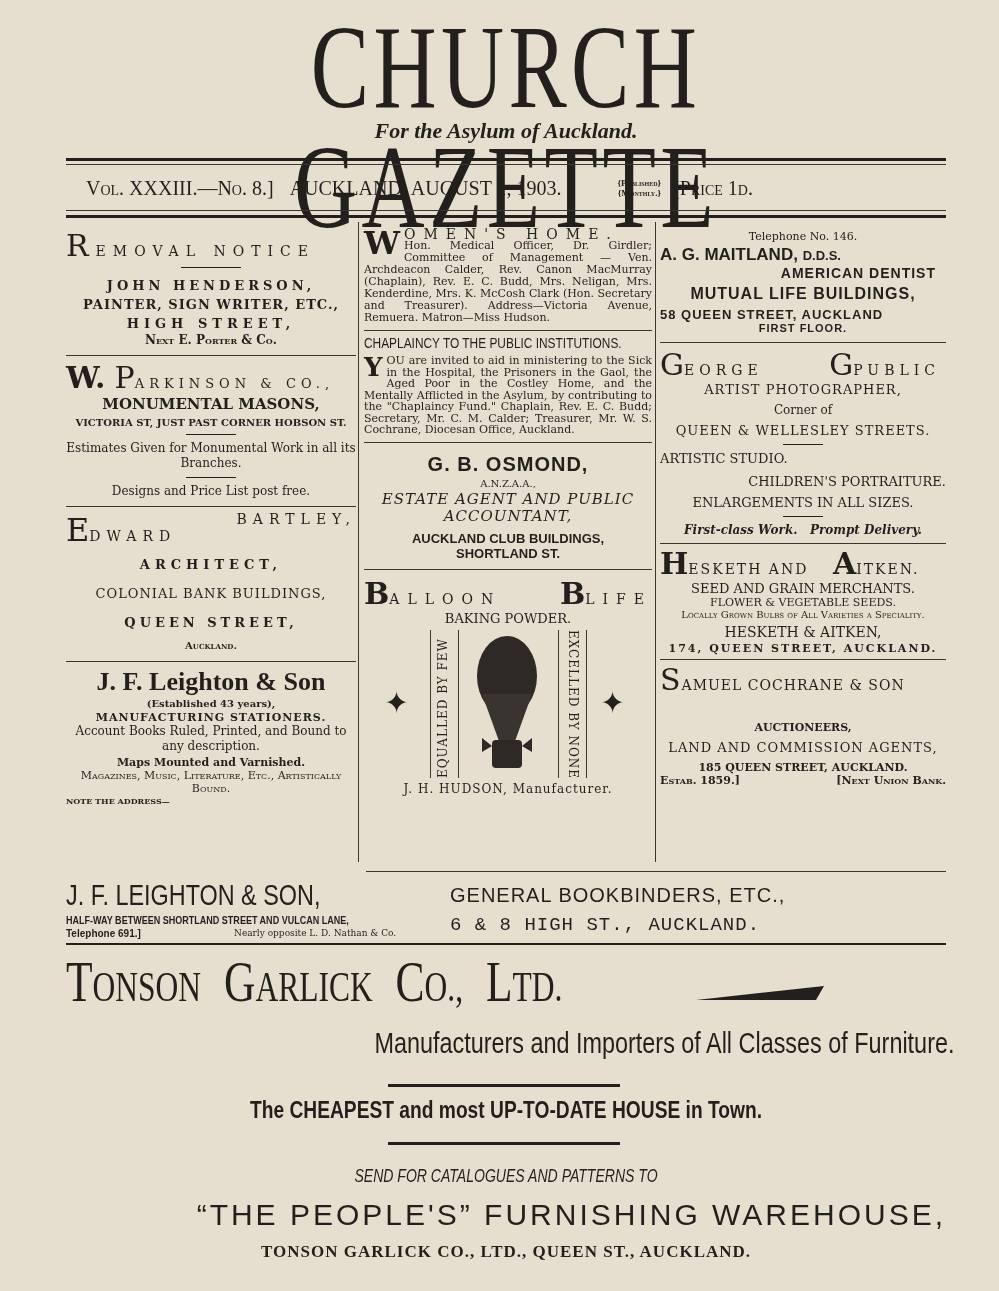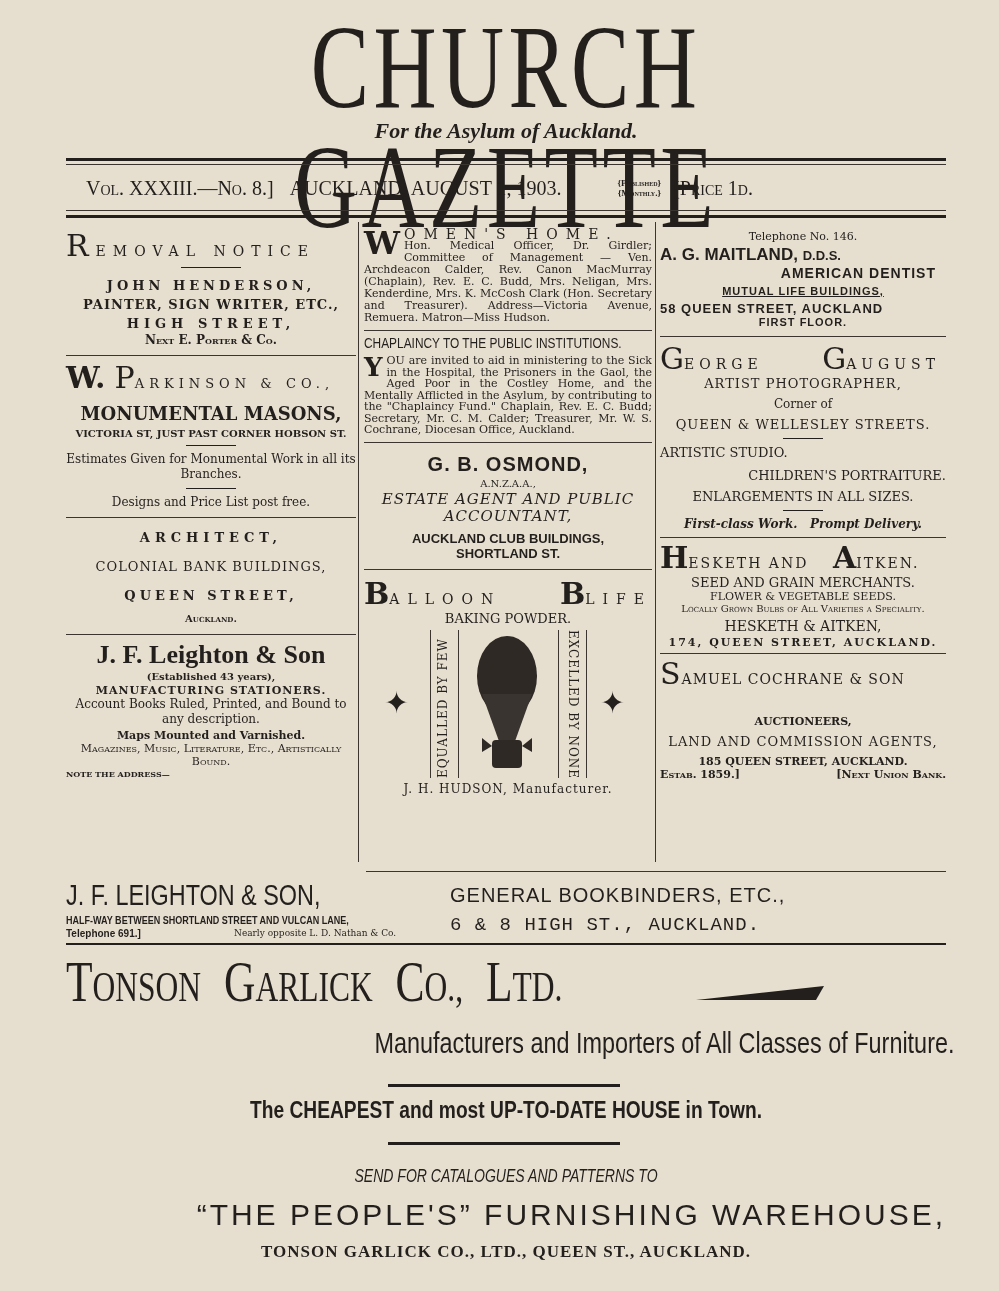--- a/index.html
+++ b/index.html
@@ -61,30 +61,34 @@
       <p class="c b" style="font-size:13px;letter-spacing:5px;margin-top:4px;">HIGH STREET,</p>
       <p class="c sc b" style="font-size:12px;margin-top:2px;">Next E. Porter &amp; Co.</p>
     </div>
     <div class="hr" style="margin-top:8px;"></div>
 
     <div style="padding-top:4px;">
       <div style="font-size:13px;letter-spacing:5px;">
         <span style="font-size:30px;letter-spacing:0;font-weight:bold;">W.</span>
         <span style="font-size:30px;letter-spacing:0;">P</span><span>ARKINSON &amp; CO.,</span>
       </div>
-      <p class="c b" style="font-size:18px;margin-top:8px;">MONUMENTAL MASONS,</p>
+      <p class="c b" style="font-size:15px;margin-top:0;">MONUMENTAL MASONS,</p>
       <p class="c b" style="font-size:10px;margin-top:4px;">VICTORIA ST, JUST PAST CORNER HOBSON ST.</p>
       <div class="short" style="width:50px;"></div>
       <p class="c" style="font-size:12px;line-height:15px;">Estimates Given for Monumental Work in all its Branches.</p>
       <div class="short" style="width:50px;"></div>
       <p class="c" style="font-size:12px;">Designs and Price List post free.</p>
     </div>
     <div class="hr" style="margin-top:8px;"></div>
 
     <div style="padding-top:4px;">
+      <div style="font-size:14px;letter-spacing:6px;display:flex;justify-content:space-between;">
+        <span><span style="font-size:32px;letter-spacing:0;">E</span><span>DWARD</span></span>
+        <span>BARTLEY,</span>
+      </div>
       <p class="c b" style="font-size:13px;letter-spacing:5px;margin-top:8px;">ARCHITECT,</p>
       <p class="c" style="font-size:13px;letter-spacing:1px;margin-top:14px;">COLONIAL BANK BUILDINGS,</p>
       <p class="c b" style="font-size:13px;letter-spacing:4px;margin-top:14px;">QUEEN STREET,</p>
       <p class="c sc b" style="font-size:10px;margin-top:10px;">Auckland.</p>
     </div>
     <div class="hr" style="margin-top:10px;"></div>
 
     <div style="padding-top:4px;">
       <p class="c b" style="font-size:26px;line-height:32px;font-family:Liberation Serif, serif;">J. F. Leighton &amp; Son</p>
       <p class="c b" style="font-size:10px;">(Established 43 years),</p>
@@ -143,30 +147,30 @@
       </div>
       <p class="c" style="font-size:12px;letter-spacing:1px;margin-top:2px;">J. H. HUDSON, Manufacturer.</p>
     </div>
   </div>
 
   <div class="col" style="left:594px;width:286px;">
     <div style="padding-top:8px;">
       <p class="c" style="font-size:11px;">Telephone No. 146.</p>
       <p class="sans b" style="font-size:17px;margin-top:2px;"><span>A. G. MAITLAND,</span> <span style="font-size:13px;">D.D.S.</span></p>
       <p class="sans b" style="font-size:14px;text-align:right;letter-spacing:1px;padding-right:10px;">AMERICAN DENTIST</p>
-      <p class="c sans b" style="font-size:11px;letter-spacing:1px;margin-top:4px;text-decoration:underline;">MUTUAL LIFE BUILDINGS,</p>
+      <p class="c sans b" style="font-size:16px;letter-spacing:1px;margin-top:4px;">MUTUAL LIFE BUILDINGS,</p>
       <p class="sans b" style="font-size:13px;letter-spacing:1px;margin-top:4px;white-space:nowrap;">58 QUEEN STREET, AUCKLAND</p>
       <p class="c sans b" style="font-size:11px;letter-spacing:1px;">FIRST FLOOR.</p>
     </div>
     <div class="hr" style="margin-top:8px;"></div>
 
     <div style="padding-top:4px;">
       <div style="font-size:14px;letter-spacing:5px;display:flex;justify-content:space-between;padding-right:6px;">
         <span><span style="font-size:30px;letter-spacing:0;">G</span><span>EORGE</span></span>
-        <span><span style="font-size:30px;letter-spacing:0;">G</span><span>AUGUST</span></span>
+        <span><span style="font-size:30px;letter-spacing:0;">G</span><span>PUBLIC</span></span>
       </div>
       <p class="c" style="font-size:13px;letter-spacing:1px;">ARTIST PHOTOGRAPHER,</p>
       <p class="c" style="font-size:12px;margin-top:6px;">Corner of</p>
       <p class="c" style="font-size:13px;letter-spacing:1px;margin-top:6px;">QUEEN &amp; WELLESLEY STREETS.</p>
       <div class="short" style="width:40px;"></div>
       <p style="font-size:13px;">ARTISTIC STUDIO.</p>
       <p style="font-size:13px;text-align:right;margin-top:8px;">CHILDREN'S PORTRAITURE.</p>
       <p class="c" style="font-size:13px;margin-top:6px;">ENLARGEMENTS IN ALL SIZES.</p>
       <div class="short" style="width:40px;"></div>
       <p class="c b" style="font-size:12px;font-style:italic;white-space:pre;">First-class Work.   Prompt Delivery.</p>

